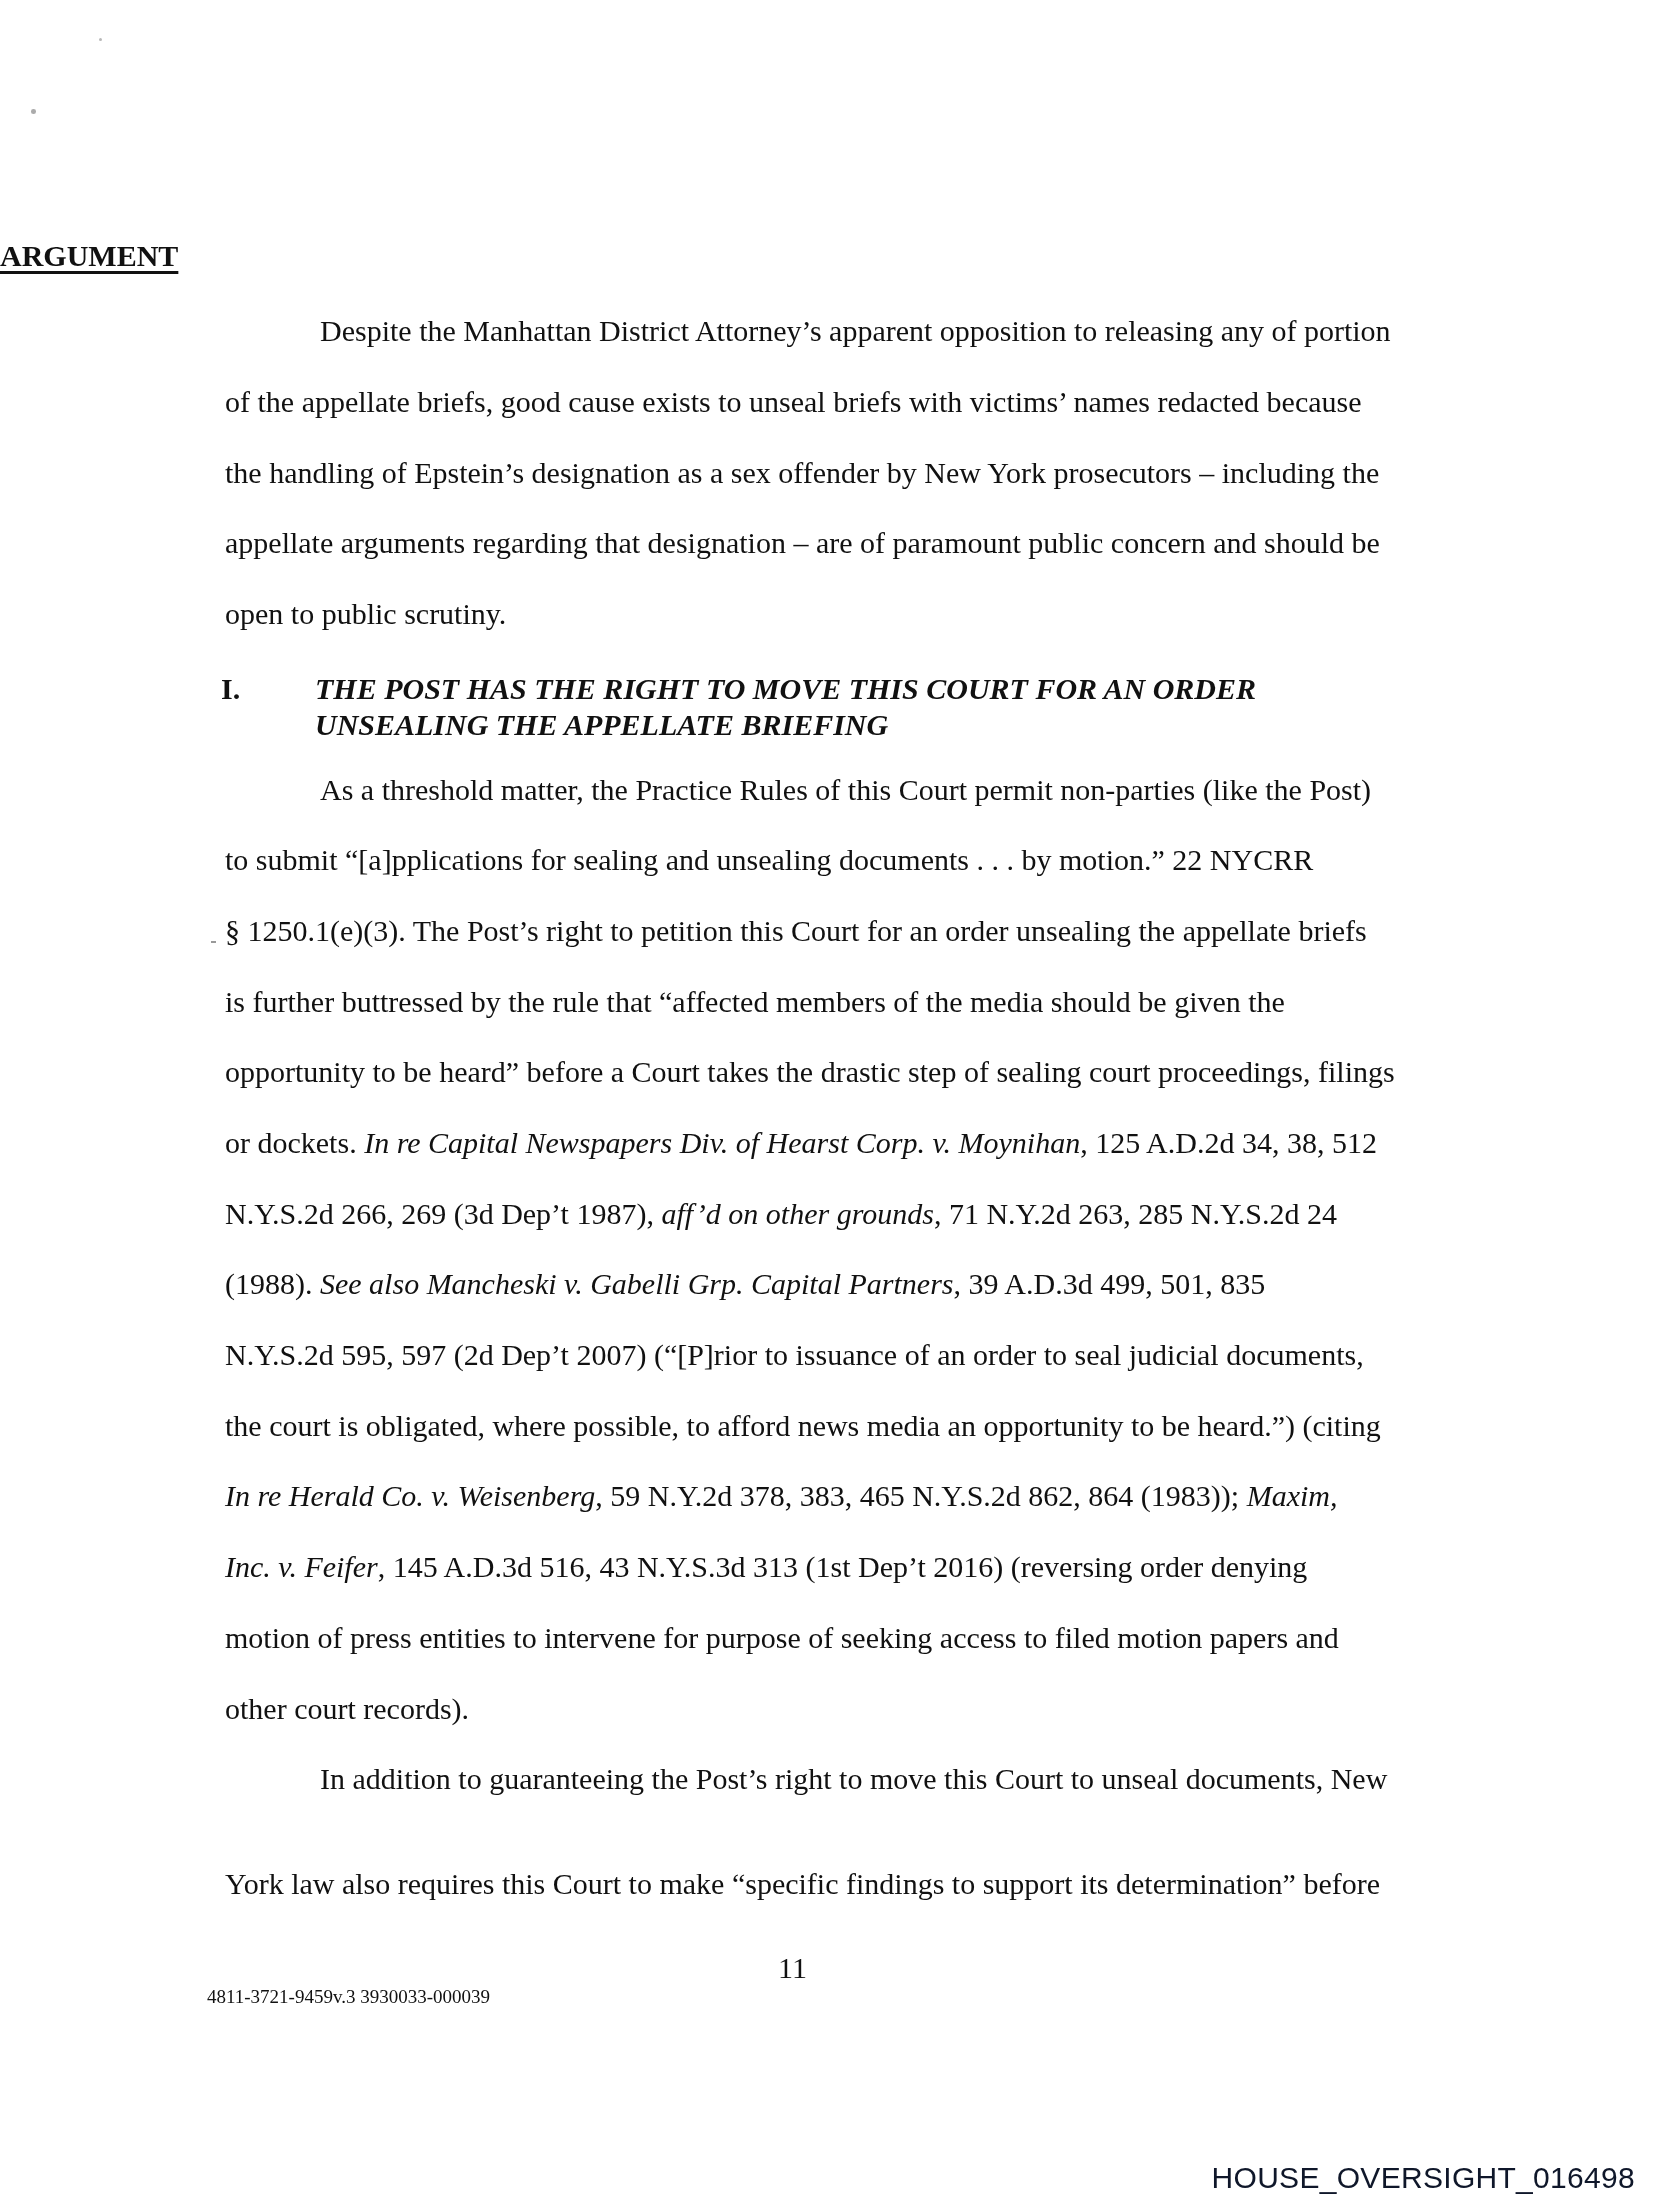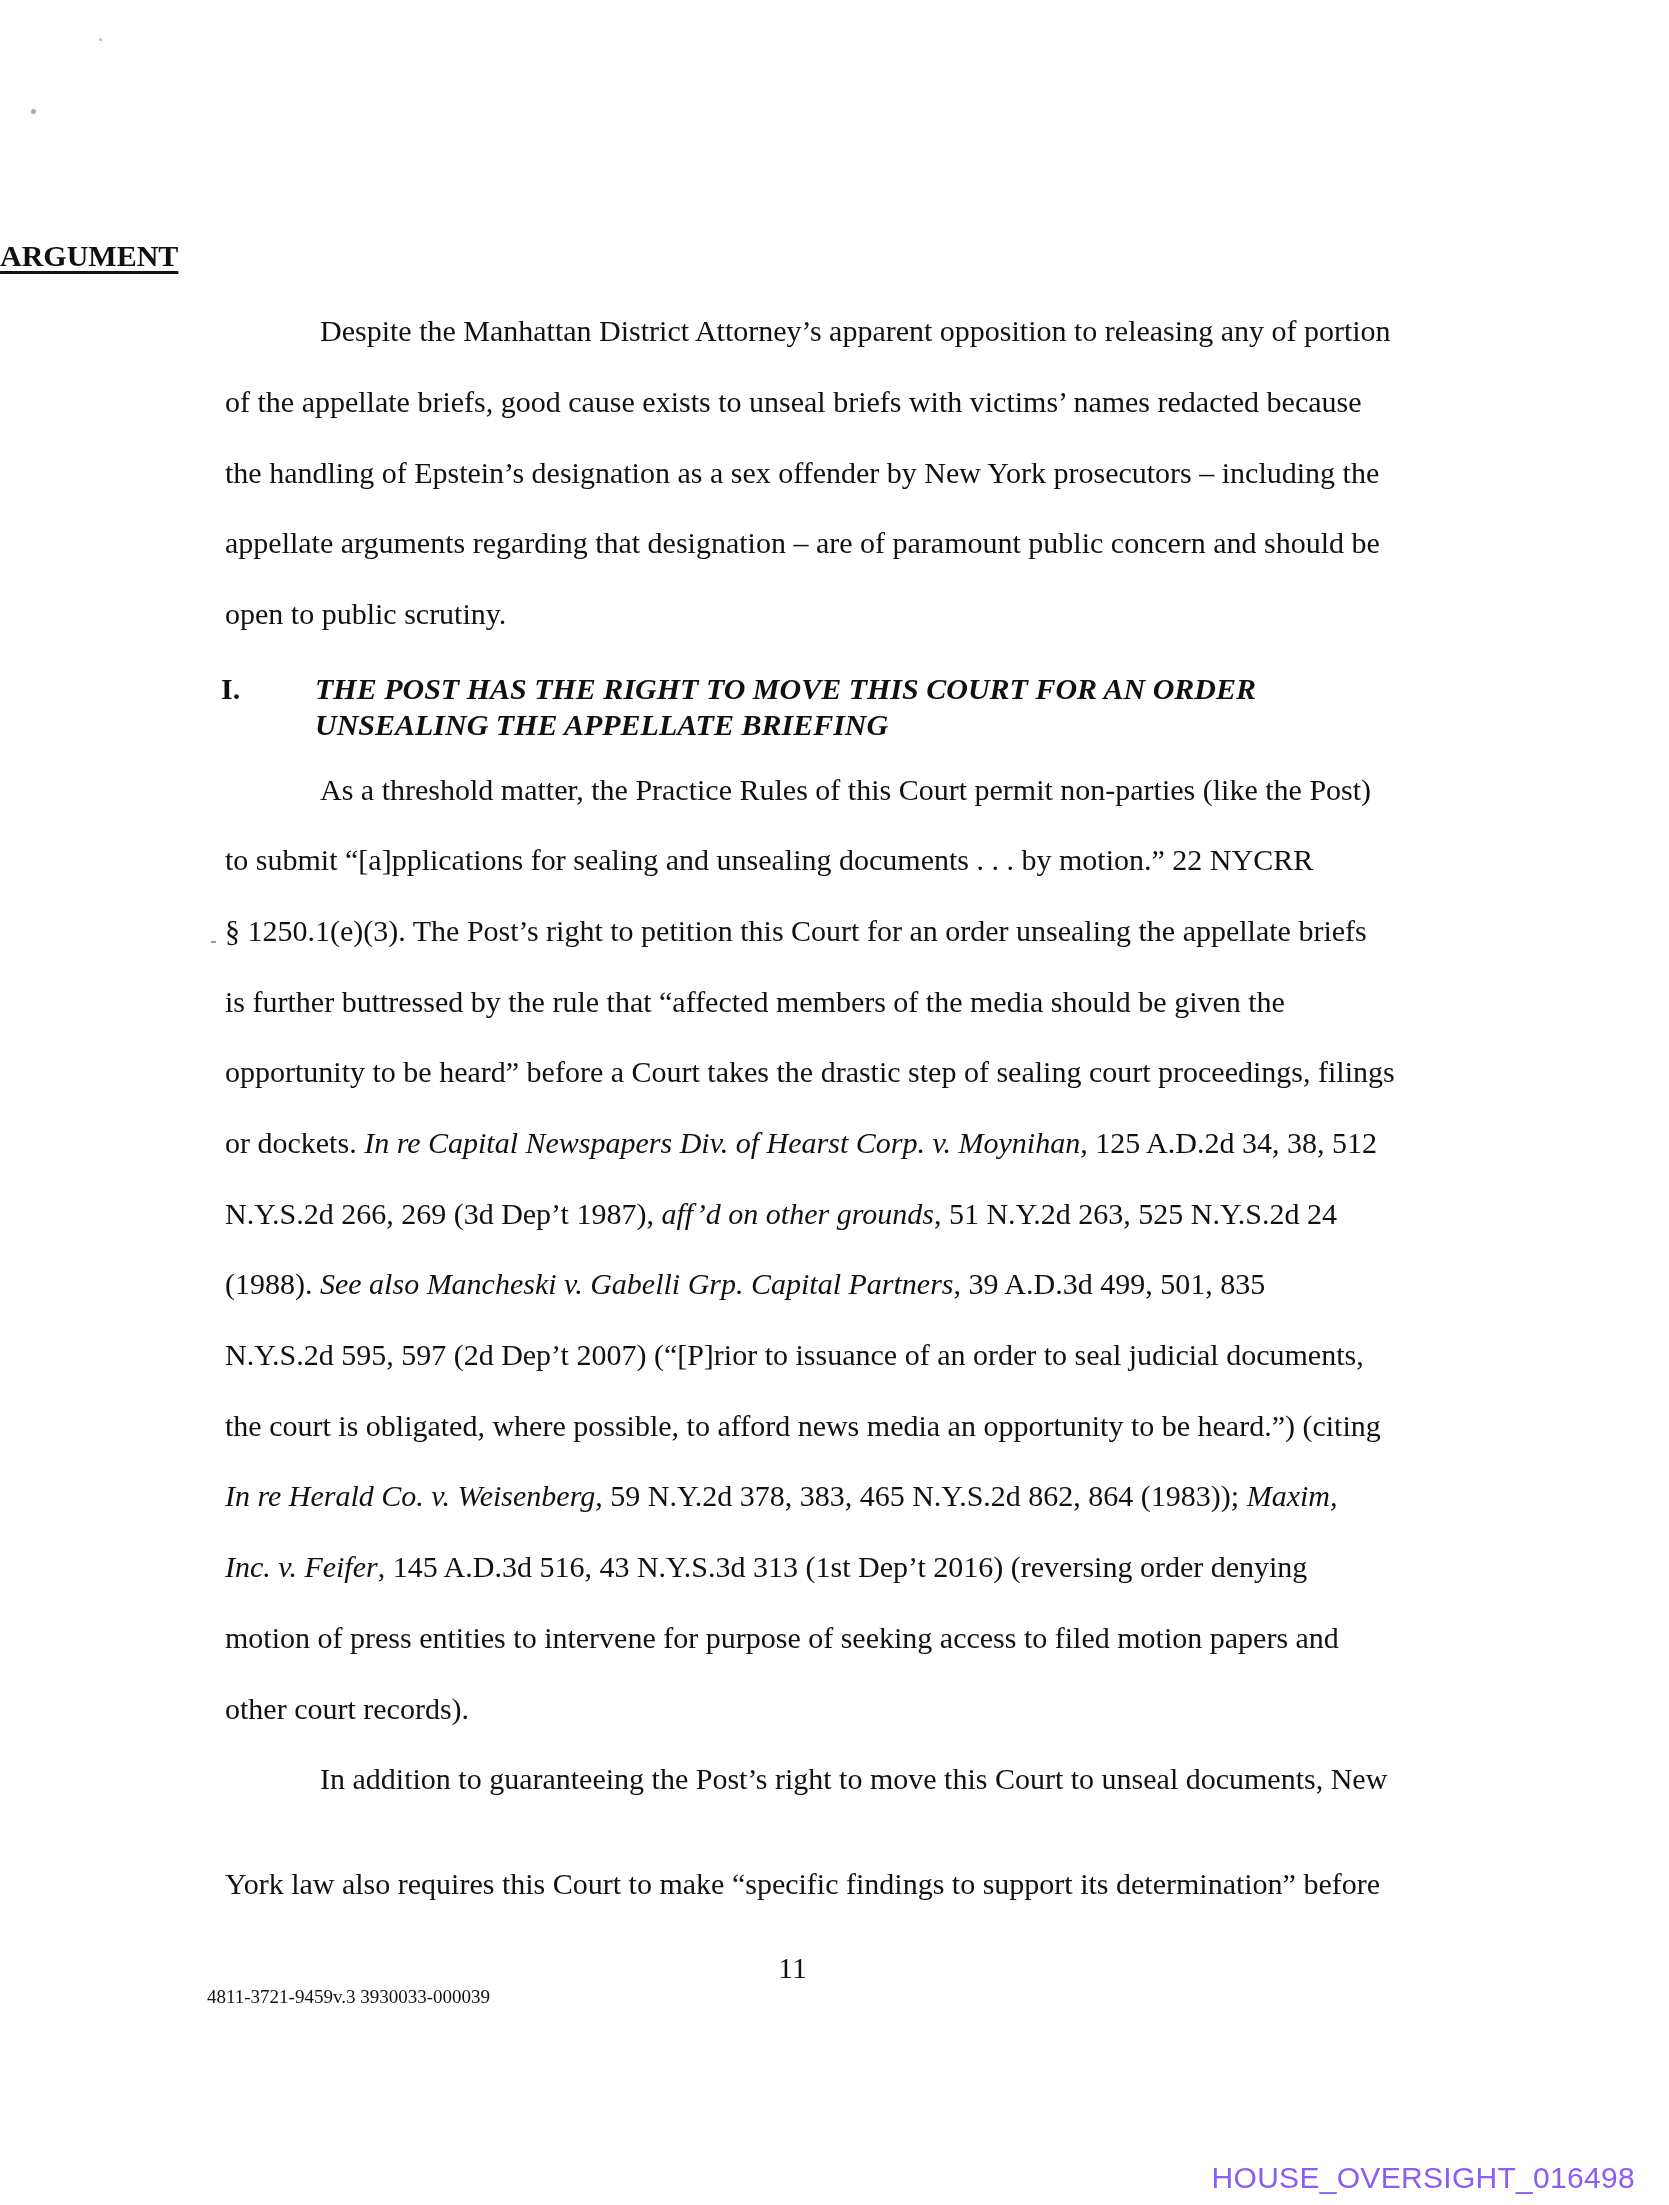--- a/index.html
+++ b/index.html
@@ -90,21 +90,21 @@
       line-height: 23.6px;
       margin: 0;
     }
     .bates {
       position: absolute;
       right: 34px;
       top: 2160px;
       font-family: "Liberation Sans", "DejaVu Sans", sans-serif;
       font-size: 30px;
       line-height: 35px;
-      color: #8b5cf6;
+      color: #0f172a;
       margin: 0;
       letter-spacing: 0.3px;
     }
   </style>
 </head>
 <body>
 
 <div class="speck speck-1"></div>
 <div class="speck speck-2"></div>
 
@@ -128,21 +128,21 @@
   <p class="line indent" style="top:767px">As a threshold matter, the Practice Rules of this Court permit non-parties (like the Post)</p>
   <p class="line" style="top:837px">to submit “[a]pplications for sealing and unsealing documents . . . by motion.”  22 NYCRR</p>
   <div class="stray-mark"></div>
   <p class="line" style="top:908px">§ 1250.1(e)(3).  The Post’s right to petition this Court for an order unsealing the appellate briefs</p>
   <p class="line" style="top:979px">is further buttressed by the rule that “affected members of the media should be given the</p>
   <p class="line" style="top:1049px">opportunity to be heard” before a Court takes the drastic step of sealing court proceedings, filings</p>
   <p class="line" style="top:1120px">
     <span>or dockets.  </span><i>In re Capital Newspapers Div. of Hearst Corp. v. Moynihan</i><span>, 125 A.D.2d 34, 38, 512</span>
   </p>
   <p class="line" style="top:1191px">
-    <span>N.Y.S.2d 266, 269 (3d Dep’t 1987), </span><i>aff’d on other grounds</i><span>, 51 N.Y.2d 263, 525 N.Y.S.2d 24</span>
+    <span>N.Y.S.2d 266, 269 (3d Dep’t 1987), </span><i>aff’d on other grounds</i><span>, 71 N.Y.2d 263, 285 N.Y.S.2d 24</span>
   </p>
   <p class="line" style="top:1261px">
     <span>(1988).  </span><i>See also Mancheski v. Gabelli Grp. Capital Partners</i><span>, 39 A.D.3d 499, 501, 835</span>
   </p>
   <p class="line" style="top:1332px">N.Y.S.2d 595, 597 (2d Dep’t 2007) (“[P]rior to issuance of an order to seal judicial documents,</p>
   <p class="line" style="top:1403px">the court is obligated, where possible, to afford news media an opportunity to be heard.”) (citing</p>
   <p class="line" style="top:1473px">
     <i>In re Herald Co. v. Weisenberg</i><span>, 59 N.Y.2d 378, 383, 465 N.Y.S.2d 862, 864 (1983)); </span><i>Maxim,</i>
   </p>
   <p class="line" style="top:1544px">

